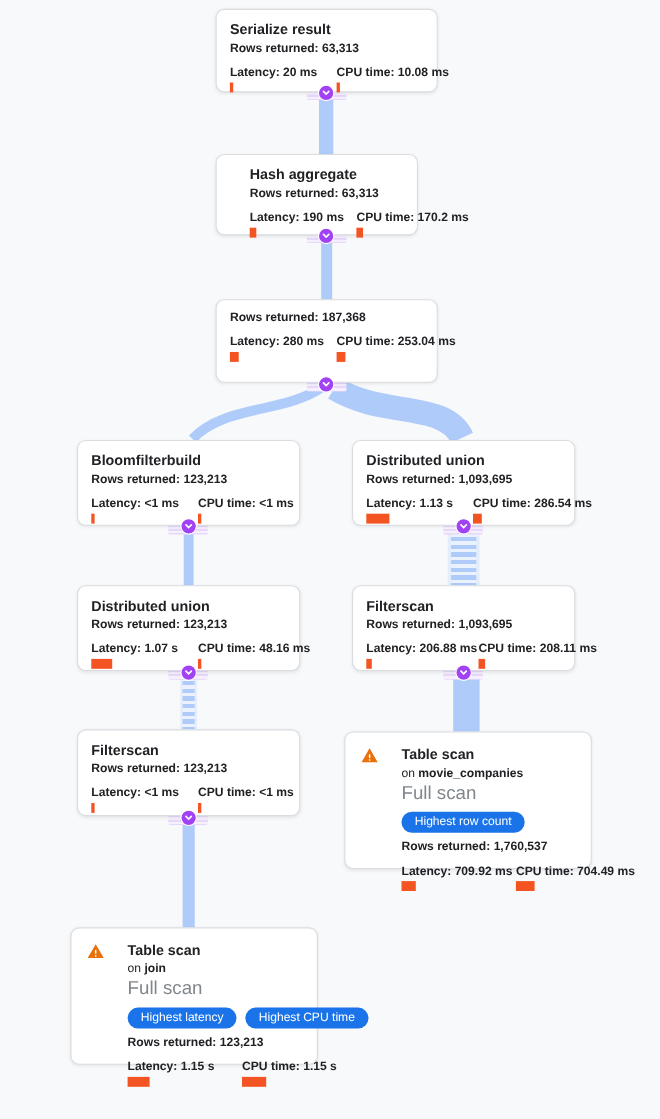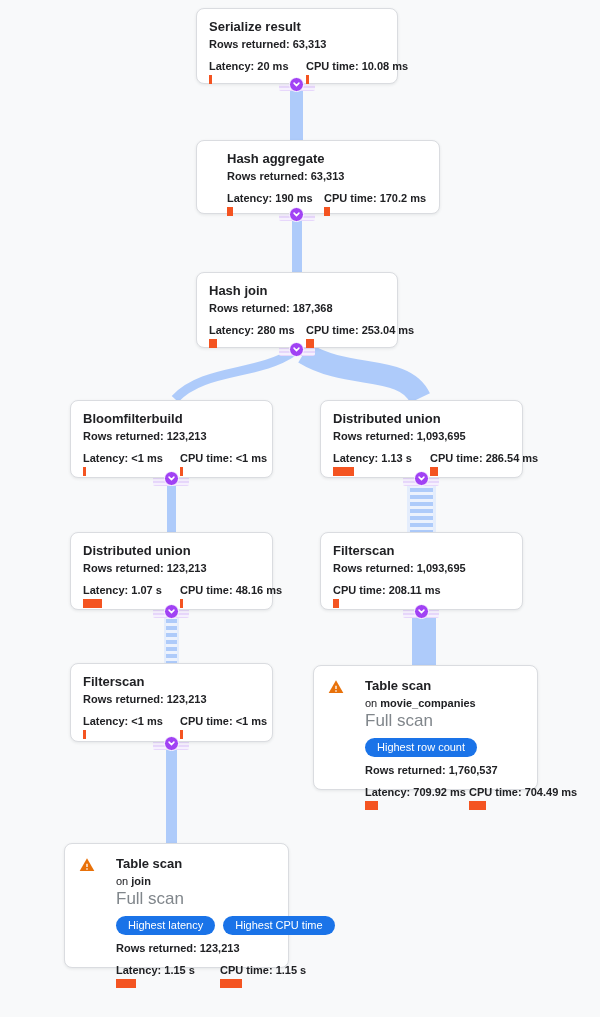--- a/index.html
+++ b/index.html
@@ -65,37 +65,36 @@
         <div class="metric-label"><span>Latency:</span> <span>20 ms</span></div>
         <div class="bar" style="width: 3px;"></div>
       </div>
       <div>
         <div class="metric-label"><span>CPU time:</span> <span>10.08 ms</span></div>
         <div class="bar" style="width: 3px;"></div>
       </div>
     </div>
   </div>
 
-  <div class="card" style="left:196px;top:140px;width:244px;height:74px;padding-left:30px;">
+  <div class="card" style="left:196px;top:140px;width:184px;height:74px;padding-left:30px;">
     <h3>Hash aggregate</h3>
     <div class="line"><span>Rows returned:</span> <span>63,313</span></div>
     <div class="metrics">
       <div>
         <div class="metric-label"><span>Latency:</span> <span>190 ms</span></div>
         <div class="bar" style="width: 6px;"></div>
       </div>
       <div>
         <div class="metric-label"><span>CPU time:</span> <span>170.2 ms</span></div>
         <div class="bar" style="width: 6px;"></div>
       </div>
     </div>
   </div>
 
   <div class="card" style="left:196px;top:272px;width:202px;height:76px;">
-    <h3>Hash join</h3>
     <div class="line"><span>Rows returned:</span> <span>187,368</span></div>
     <div class="metrics">
       <div>
         <div class="metric-label"><span>Latency:</span> <span>280 ms</span></div>
         <div class="bar" style="width: 8px;"></div>
       </div>
       <div>
         <div class="metric-label"><span>CPU time:</span> <span>253.04 ms</span></div>
         <div class="bar" style="width: 8px;"></div>
       </div>
@@ -144,20 +143,24 @@
         <div class="metric-label"><span>CPU time:</span> <span>48.16 ms</span></div>
         <div class="bar" style="width: 3px;"></div>
       </div>
     </div>
   </div>
 
   <div class="card" style="left:320px;top:532px;width:203px;height:78px;">
     <h3>Filterscan</h3>
     <div class="line"><span>Rows returned:</span> <span>1,093,695</span></div>
     <div class="metrics" style="grid-template-columns:102px 1fr;">
+      <div>
+        <div class="metric-label"><span>Latency:</span> <span>206.88 ms</span></div>
+        <div class="bar" style="width: 5px;"></div>
+      </div>
       <div>
         <div class="metric-label"><span>CPU time:</span> <span>208.11 ms</span></div>
         <div class="bar" style="width: 6px;"></div>
       </div>
     </div>
   </div>
 
   <div class="card" style="left:70px;top:663px;width:203px;height:79px;">
     <h3>Filterscan</h3>
     <div class="line"><span>Rows returned:</span> <span>123,213</span></div>

